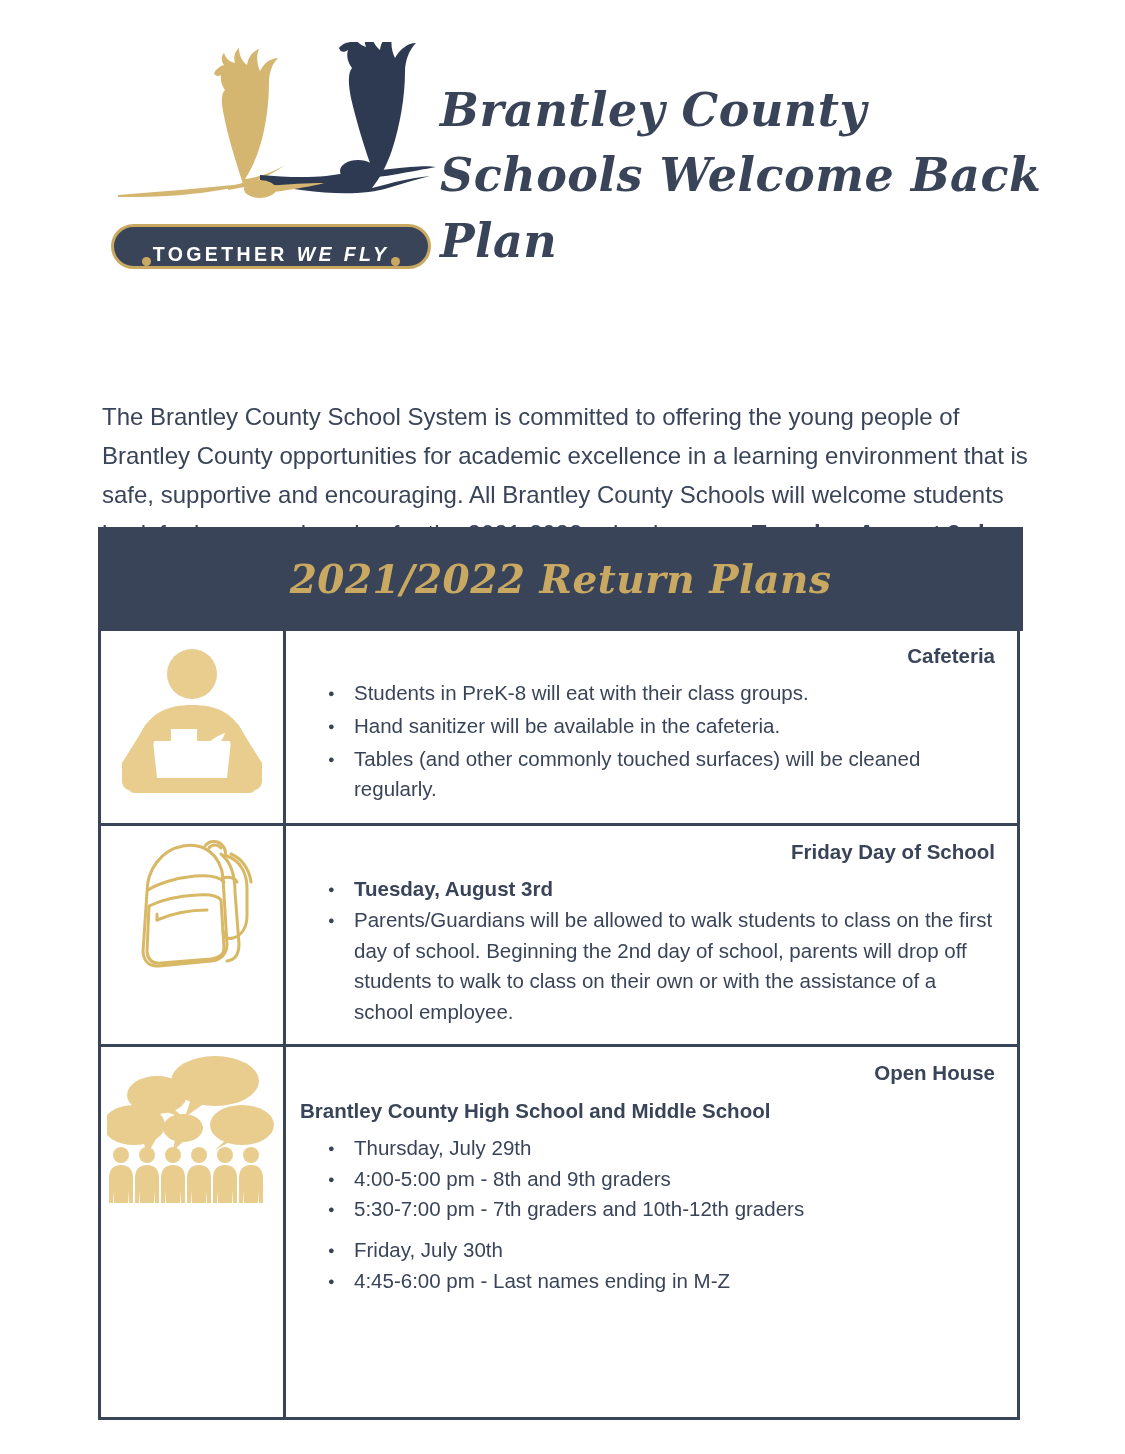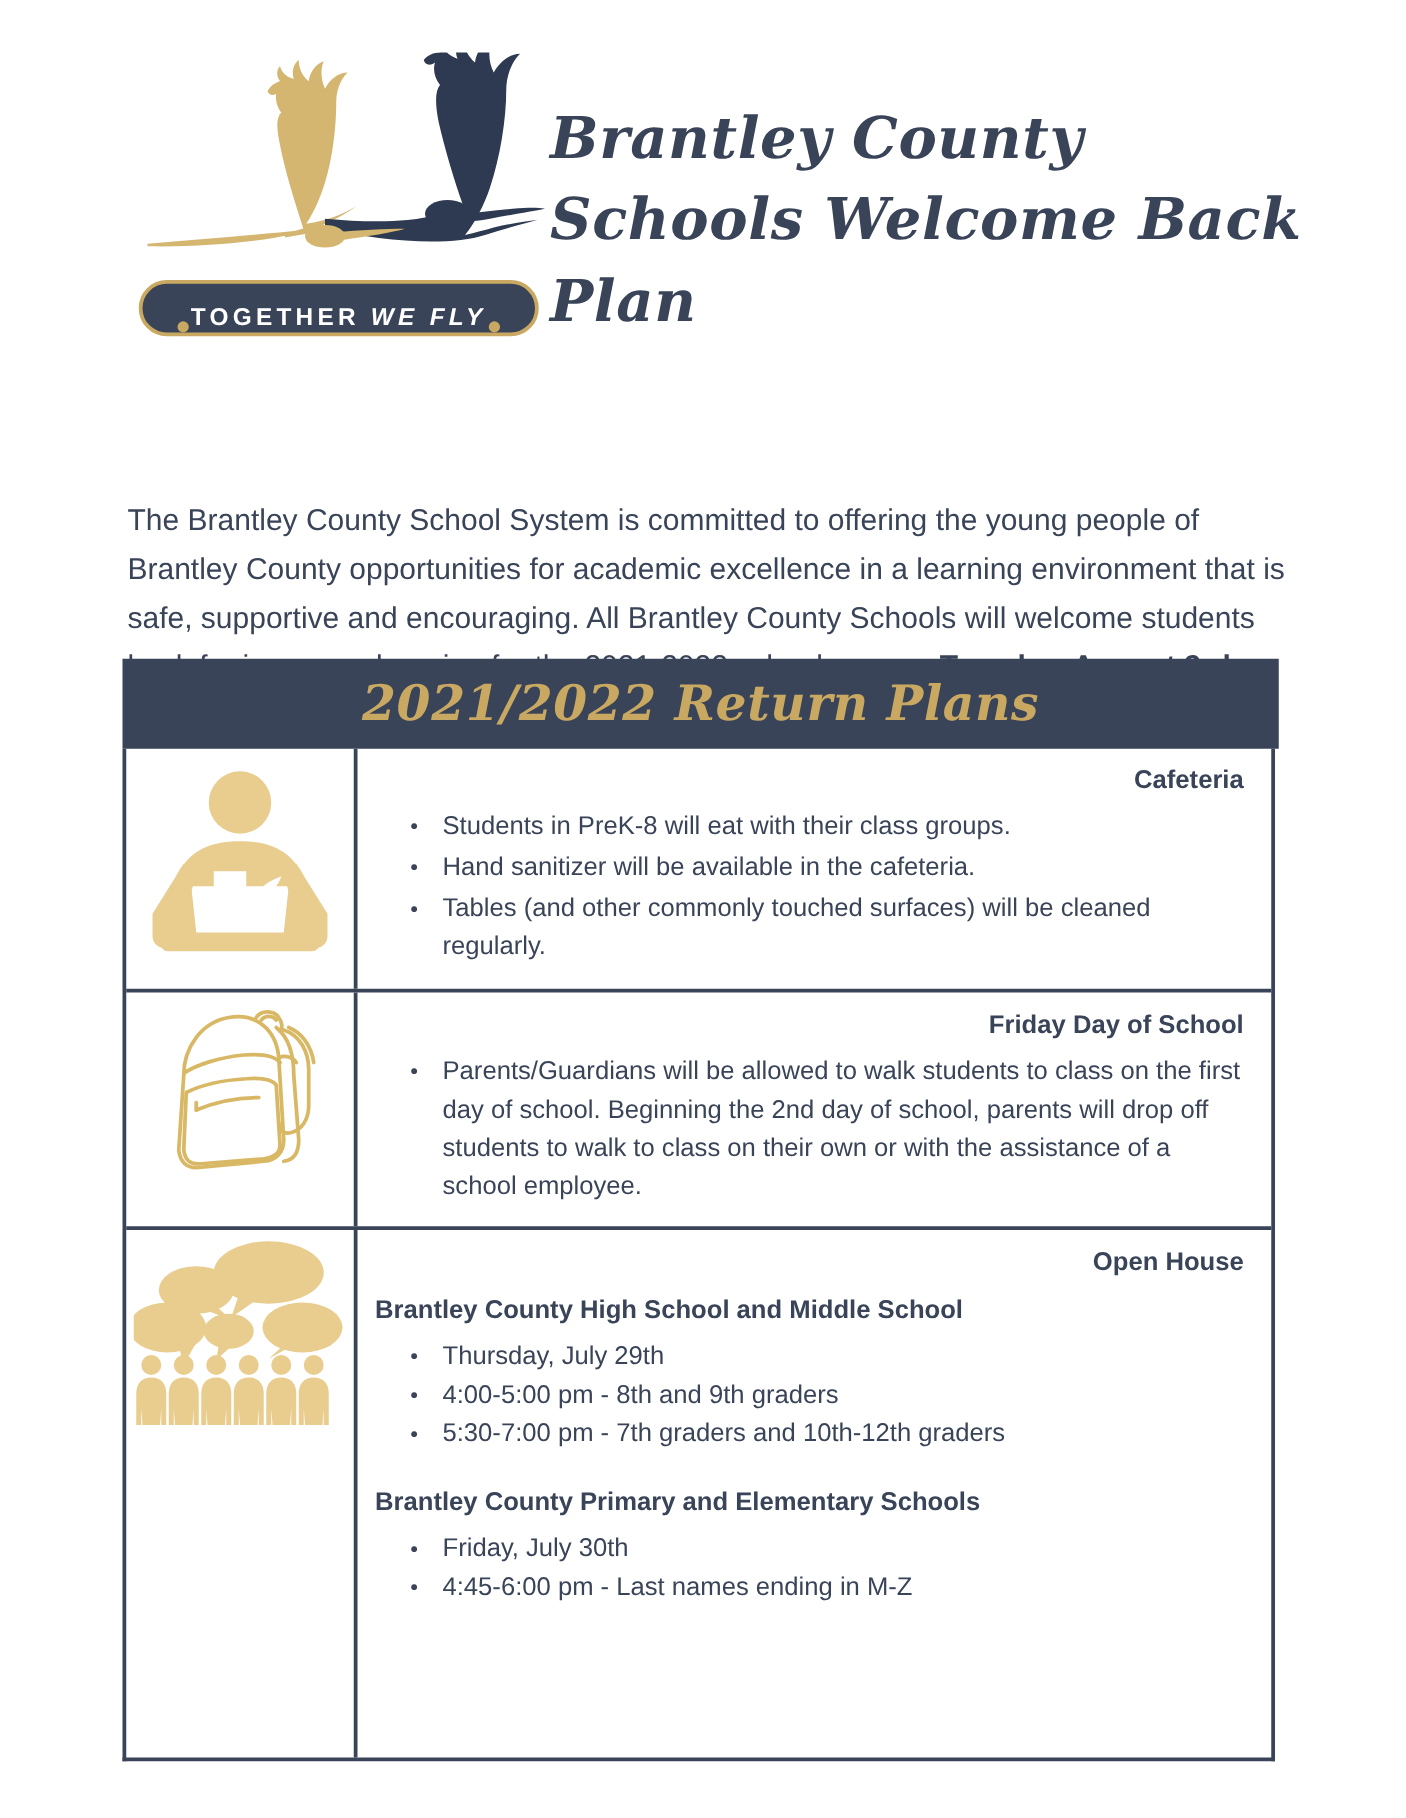--- a/index.html
+++ b/index.html
@@ -111,21 +111,21 @@
 
   
   .plan-table {
     position: absolute;
     left: 98px;
     top: 527px;
     width: 925px;
   }
   .table-header {
     background: #3a4459;
-    height: 72px;
+    height: 104px;
     display: flex;
     align-items: center;
     justify-content: center;
   }
   .table-header-text {
     font-family: "DejaVu Serif", serif;
     font-style: italic;
     font-weight: 700;
     font-size: 39px;
     color: #c9a961;
@@ -330,20 +330,21 @@
             <path d="M114,22 C124,26 132,36 134,50"></path>
 
             <path d="M88,14 C92,8 102,8 106,14 C109,18 109,22 107,25"></path>
             <path d="M92,16 C95,12 101,12 104,16"></path>
           </g>
         </svg>
       </div>
       <div class="cell-body">
         <div class="section-title">Friday Day of School</div>
         <ul class="bullets tight">
+          <li class="bold">Tuesday, August 3rd</li>
           <li>Parents/Guardians will be allowed to walk students to class on the first day of school. Beginning the 2nd day of school, parents will drop off students to walk to class on their own or with the assistance of a school employee.</li>
         </ul>
       </div>
     </div>
 
     <div class="row row-3">
       <div class="cell-icon">
         <svg class="icon-svg" width="170" height="155" viewBox="0 0 170 155">
           <g fill="#e8cd8f">
 
@@ -392,21 +393,20 @@
       <div class="cell-body">
         <div class="section-title">Open House</div>
 
         <div class="sub-head">Brantley County High School and Middle School</div>
         <ul class="bullets tight">
           <li>Thursday, July 29th</li>
           <li>4:00-5:00 pm - 8th and 9th graders</li>
           <li>5:30-7:00 pm - 7th graders and 10th-12th graders</li>
         </ul>
 
-        <div class="sub-head" style="margin-top:28px">Brantley County Primary and Elementary Schools</div>
         <ul class="bullets tight">
           <li>Friday, July 30th</li>
           <li>4:45-6:00 pm - Last names ending in M-Z</li>
         </ul>
       </div>
     </div>
 
   </div>
 </div>
 

